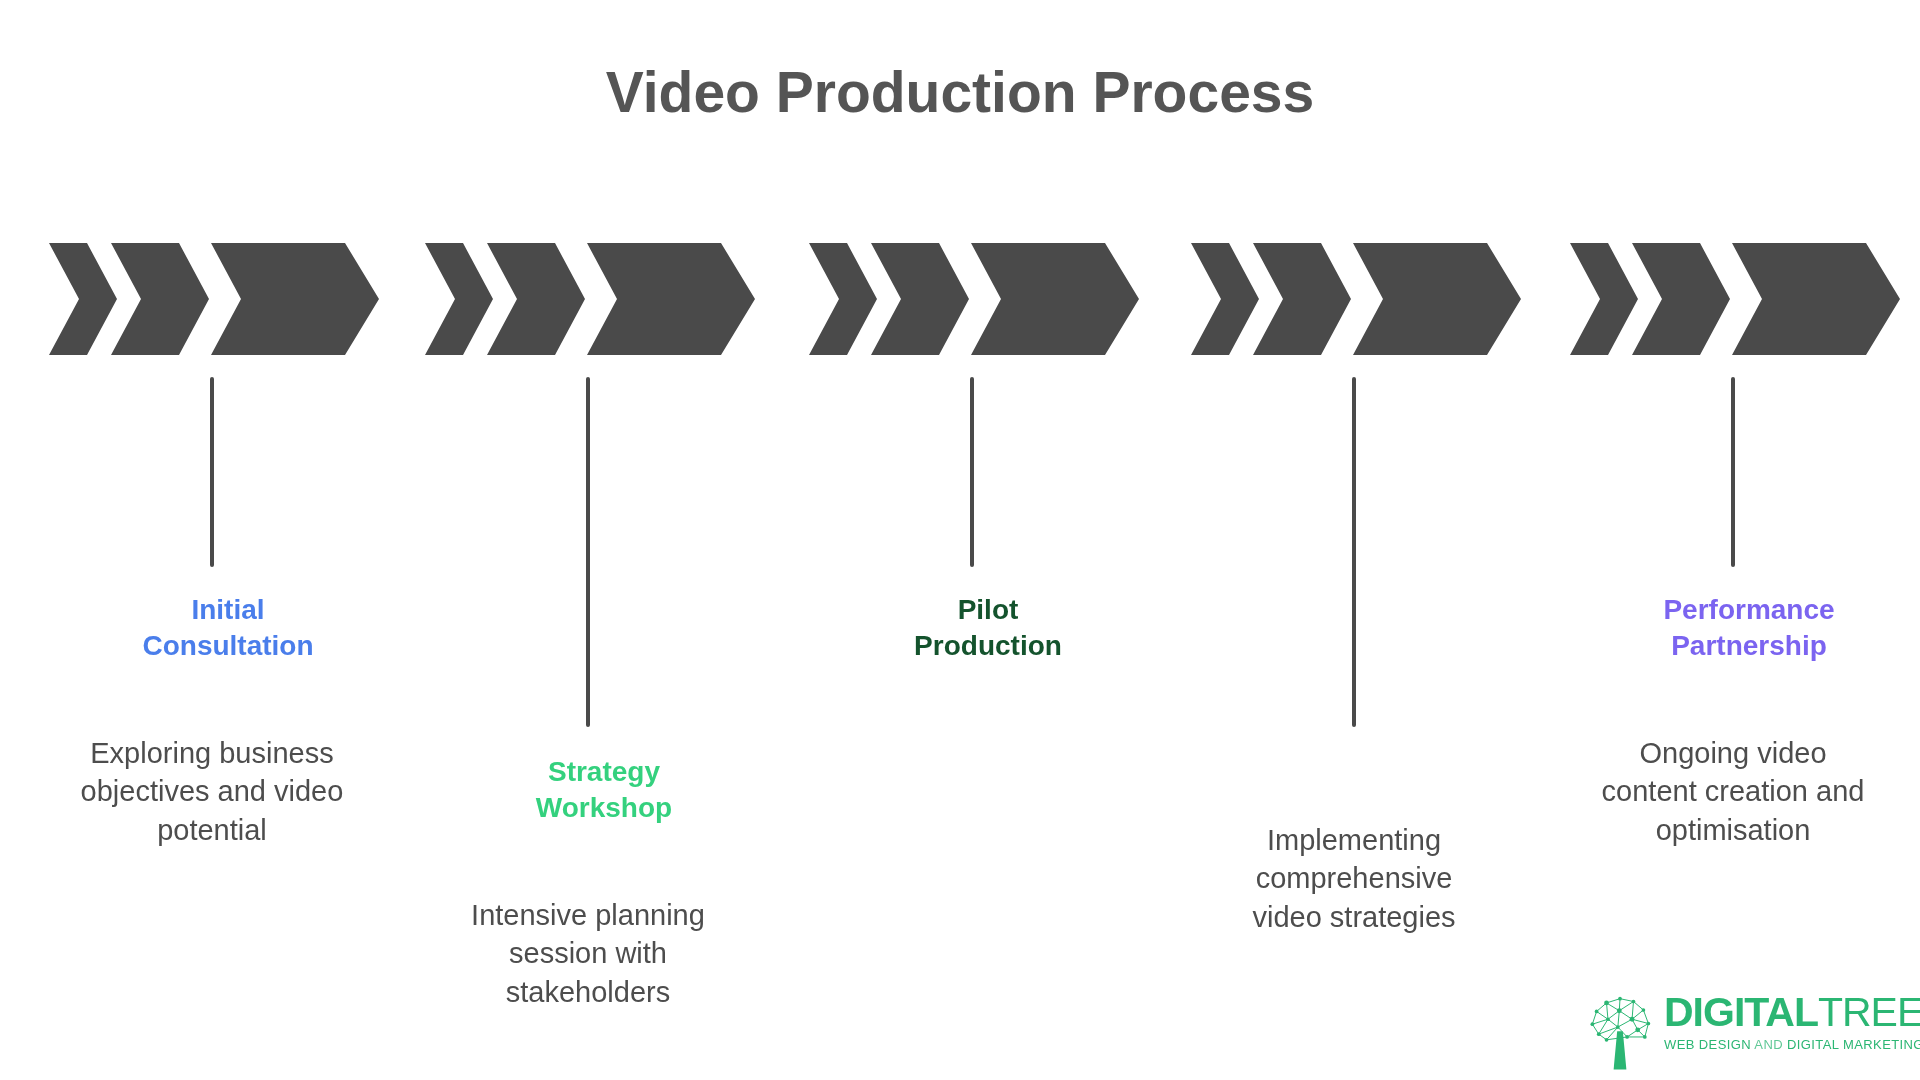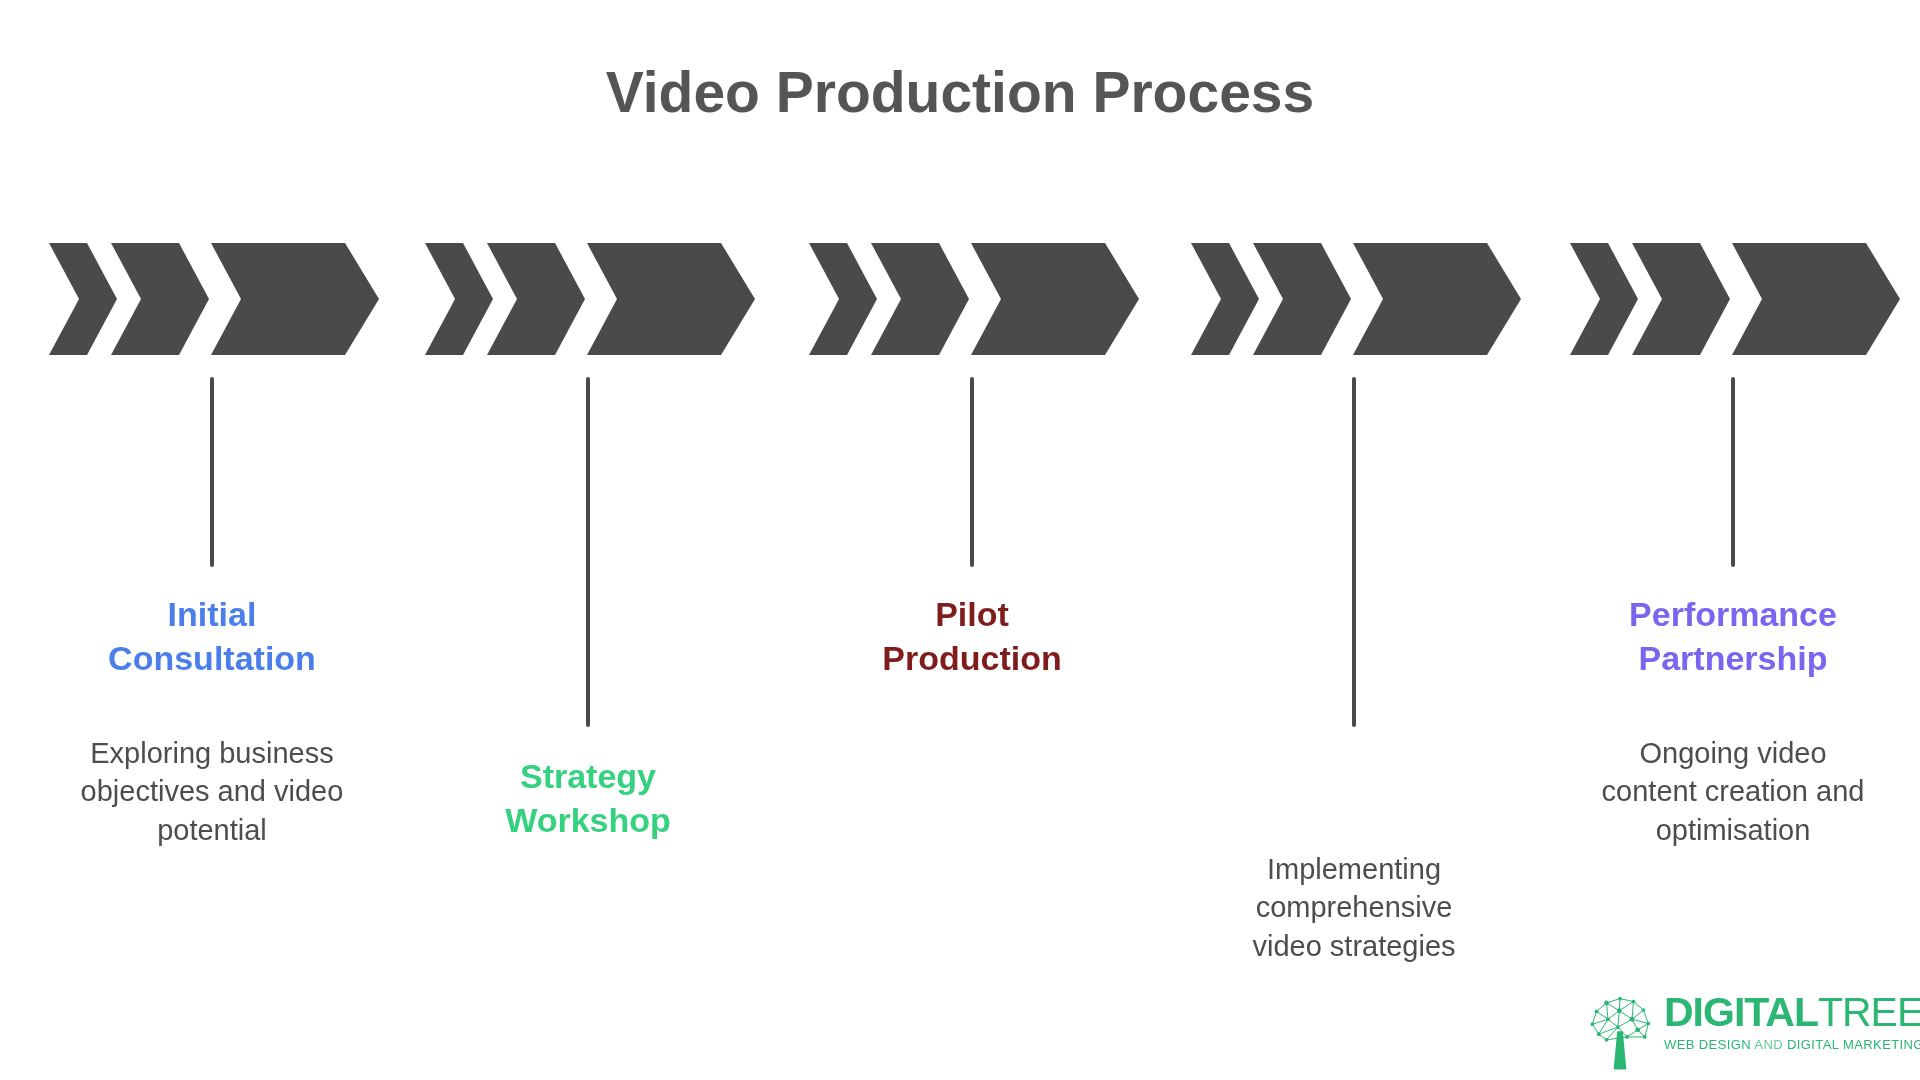--- a/index.html
+++ b/index.html
@@ -42,45 +42,45 @@
     left: 208px;
     top: 377px;
     width: 4px;
     border-radius: 2px;
     background: var(--connector-color, #4a4a4a);
   }
   .connector.short { height: 190px; }
   .connector.long  { height: 350px; }
   .stage-title {
     position: absolute;
-    left: 0;
+    left: 16px;
     width: 420px;
     text-align: center;
-    font-size: 34px;
+    font-size: 28px;
     font-weight: 700;
     line-height: 1.3;
     white-space: pre-line;
   }
   .stage-desc {
     position: absolute;
     left: 30px;
     width: 360px;
     text-align: center;
     font-size: 29px;
     font-weight: 400;
     line-height: 1.32;
     white-space: pre-line;
     color: var(--description-color, #4d4d4d);
   }
   
   .col-a .stage-title { top: 592px; }
   .col-a .stage-desc  { top: 734px; }
   .col-b .stage-title { top: 754px; }
   .col-b .stage-desc  { top: 896px; }
-  .col-b.single-line .stage-desc { top: 850px; }
+  .col-b.single-line .stage-desc { top: 821px; }
 
   
   .logo {
     position: absolute;
     left: 1586px;
     top: 993px;
     display: flex;
     align-items: flex-start;
   }
   .logo-icon { width: 68px; height: 78px; color: var(--logo-green, #2bb673); }
@@ -125,30 +125,33 @@
 
   <div class="column col-b" style="left:378px">
     <svg class="arrows" viewBox="0 0 330 112">
       <polygon fill="currentColor" points="0,0 38,0 68,56 38,112 0,112 30,56"></polygon>
       <polygon fill="currentColor" points="62,0 130,0 160,56 130,112 62,112 92,56"></polygon>
       <polygon fill="currentColor" points="162,0 296,0 330,56 296,112 162,112 192,56"></polygon>
     </svg>
     <div class="connector long"></div>
     <div class="stage-title" style="color: rgb(52, 209, 126);">Strategy
 Workshop</div>
+    <div class="stage-desc">Intensive planning
+session with
+stakeholders</div>
   </div>
 
   <div class="column col-a" style="left:762px">
     <svg class="arrows" viewBox="0 0 330 112">
       <polygon fill="currentColor" points="0,0 38,0 68,56 38,112 0,112 30,56"></polygon>
       <polygon fill="currentColor" points="62,0 130,0 160,56 130,112 62,112 92,56"></polygon>
       <polygon fill="currentColor" points="162,0 296,0 330,56 296,112 162,112 192,56"></polygon>
     </svg>
     <div class="connector short"></div>
-    <div class="stage-title" style="color: #7f1d1d;">Pilot
+    <div class="stage-title" style="color: #14532d;">Pilot
 Production</div>
   </div>
 
   <div class="column col-b single-line" style="left:1144px">
     <svg class="arrows" viewBox="0 0 330 112">
       <polygon fill="currentColor" points="0,0 38,0 68,56 38,112 0,112 30,56"></polygon>
       <polygon fill="currentColor" points="62,0 130,0 160,56 130,112 62,112 92,56"></polygon>
       <polygon fill="currentColor" points="162,0 296,0 330,56 296,112 162,112 192,56"></polygon>
     </svg>
     <div class="connector long"></div>

